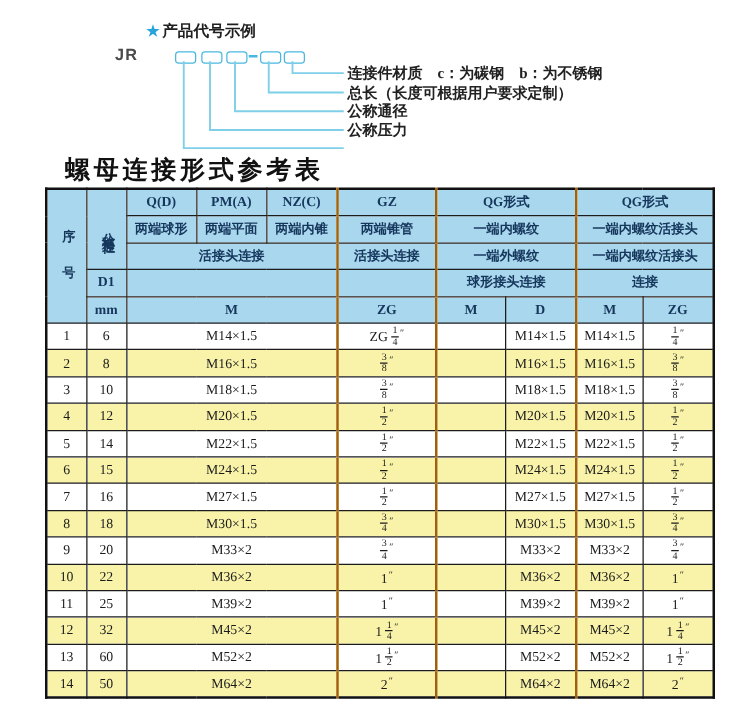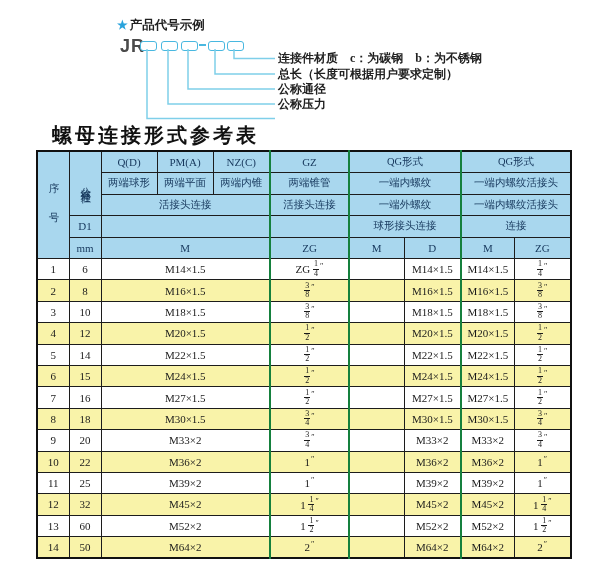--- a/index.html
+++ b/index.html
@@ -2,37 +2,37 @@
 <html><head>
 <meta charset="utf-8">
 <style>
   html,body{margin:0;padding:0;}
   body{background:#ffffff;font-family:"Liberation Sans",sans-serif;}
   #page{position:relative;width:600px;height:567px;background:#fff;overflow:hidden;}
 
   
   #star-title{position:absolute;left:117px;top:17px;font-size:12.5px;font-weight:bold;color:#1f1f1f;}
   #star-title .star{color:#29a3dc;margin-right:2px;font-size:12px;}
-  #code-prefix{position:absolute;left:120px;top:36px;font-size:18px;font-weight:bold;color:#4a4a4a;letter-spacing:1px;}
+  #code-prefix{position:absolute;left:92px;top:36px;font-size:13px;font-weight:bold;color:#4a4a4a;letter-spacing:1px;}
   .code-box{position:absolute;top:41px;width:15px;height:8px;border:1.5px solid #49b8e0;border-radius:3px;background:#fff;}
   #code-dash{position:absolute;left:199px;top:44px;width:7px;height:2px;background:#49b8e0;}
   #connector-svg{position:absolute;left:0;top:0;pointer-events:none;}
   .diag-label{position:absolute;left:278px;height:13px;line-height:13px;font-size:12px;font-weight:bold;color:#222;white-space:nowrap;font-family:Liberation Serif, serif;}
 
   
   #table-title{position:absolute;left:36px;top:122px;font-family:"DejaVu Serif",serif;font-weight:bold;font-size:20px;color:#111;letter-spacing:3px;margin-left:16px;}
 
   
   #ref-table{position:absolute;left:36px;top:150px;width:534px;border-collapse:collapse;table-layout:fixed;}
   #ref-table th,#ref-table td{border:1px solid #1c1c1c;padding:0;text-align:center;vertical-align:middle;overflow:hidden;}
   #ref-table{border:2px solid #111;}
-  #ref-table .gsep{border-left:2px solid #15803d;}
+  #ref-table .gsep{border-left:2px solid #a16207;}
   thead tr{height:21.5px;}
   tbody tr{height:21.4px;}
-  thead th{background:#a9d7ee;color:#16375c;font-weight:normal;font-size:10.5px;font-family:"Liberation Serif",serif;}
+  thead th{background:#a9d7ee;color:#16375c;font-weight:bold;font-size:10.5px;font-family:"Liberation Serif",serif;}
   thead th.cjk{font-size:10.5px;}
   thead th.lat{font-size:11px;}
   tbody td{font-family:"Liberation Serif",serif;font-size:11px;color:#1b1b1b;background:#ffffff;}
   tbody tr.alt td{background:#f9f3a9;}
   .vert{writing-mode:vertical-lr;text-orientation:upright;display:inline-block;line-height:1;}
   .vert.seq{letter-spacing:30px;}
   .vert.dn{letter-spacing:2px;}
 
   
   .frac{display:inline-block;vertical-align:-0.30em;text-align:center;font-size:8px;line-height:1.05;}

